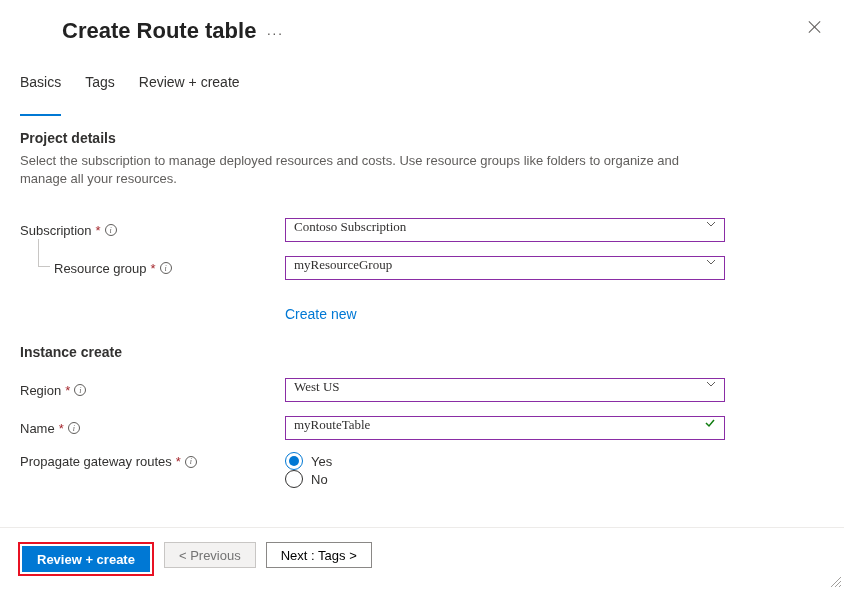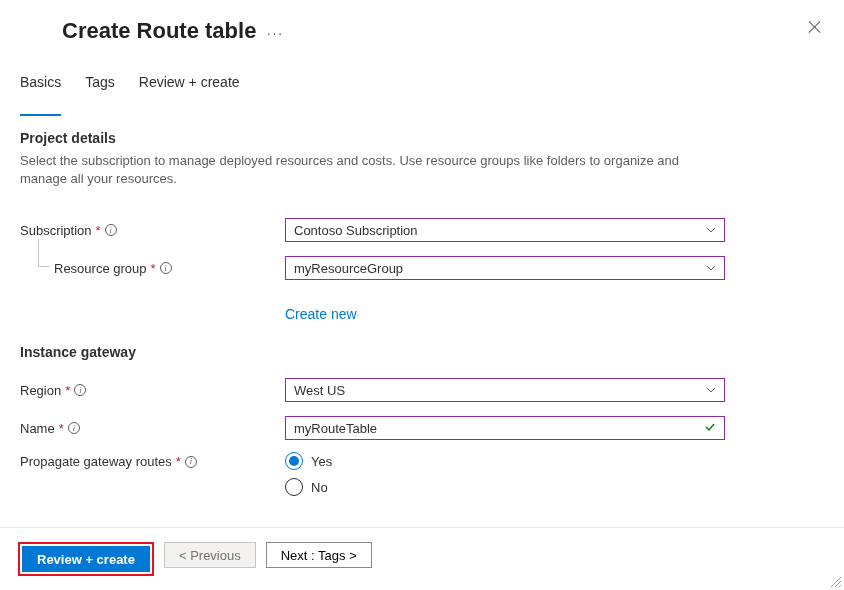--- a/index.html
+++ b/index.html
@@ -133,25 +133,25 @@
     .form-control {
       flex: 1;
       max-width: 440px;
     }
     .select-box, .text-input {
       width: 100%;
       height: 24px;
       border: 1px solid #8a2da5;
       padding: 0 8px;
       font-size: 13px;
-      font-family: Liberation Sans, sans-serif;
+      font-family: Liberation Serif, serif;
       background: #fff;
       position: relative;
       display: flex;
-      align-items: center;
+      align-items: flex-start;
       cursor: pointer;
     }
     .select-box .chevron {
       margin-left: auto;
       width: 10px;
       height: 10px;
     }
     .chevron svg { display: block; }
     .text-input {
       cursor: text;
@@ -165,21 +165,20 @@
       font-size: 14px;
       margin-top: 4px;
       margin-left: 265px;
       cursor: pointer;
       display: inline-block;
     }
 
     .radio-group {
       display: flex;
       flex-direction: column;
-      gap: 8px;
     }
     .radio-option {
       display: flex;
       align-items: center;
       gap: 8px;
       cursor: pointer;
     }
     .radio-circle {
       width: 18px;
       height: 18px;
@@ -300,21 +299,21 @@
               <path d="M1 3 L5 7 L9 3" stroke="#605e5c" stroke-width="1" fill="none"></path>
             </svg>
         </span>
       </div>
     </div>
   </div>
   <div class="create-new">Create new</div>
 
   <div class="section-spacer"></div>
 
-  <div class="section-title">Instance gateway</div>
+  <div class="section-title">Instance create</div>
   <div style="height:10px;"></div>
 
   <div class="form-row">
     <div class="form-label">
       <span>Region</span>
       <span class="required">*</span>
       <span class="info-icon">i</span>
     </div>
     <div class="form-control">
       <div class="select-box">

